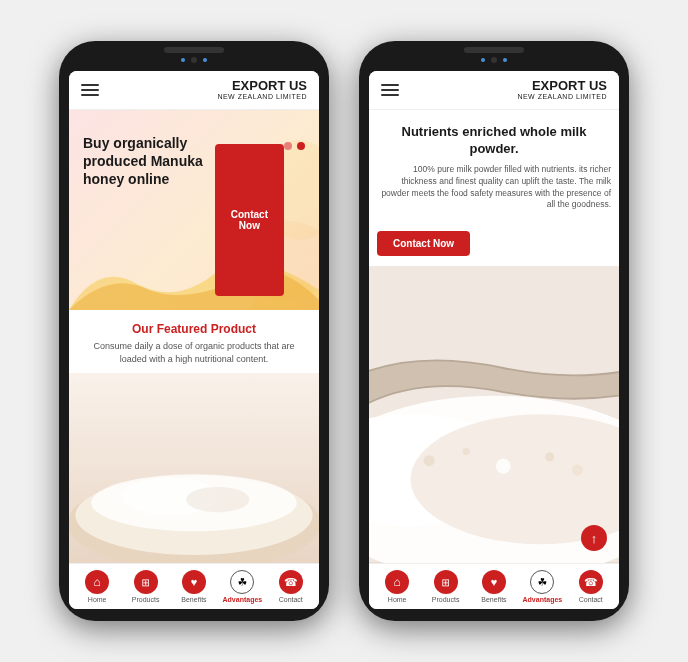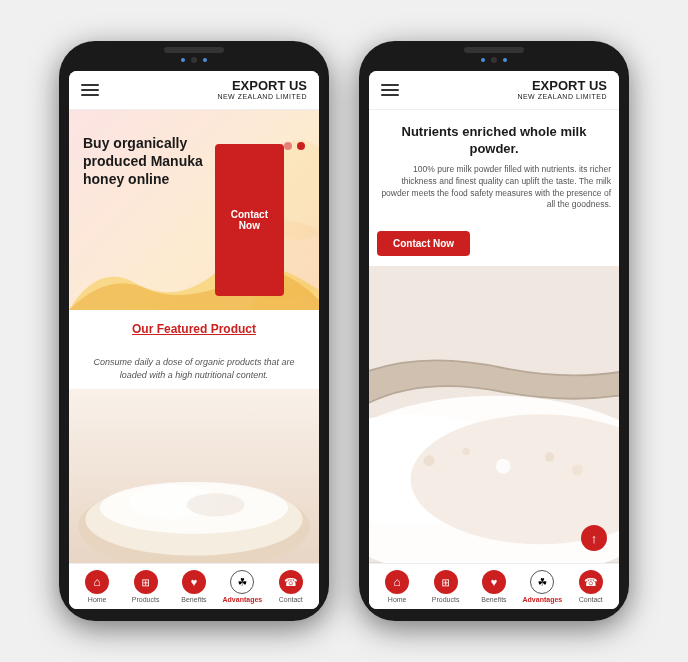--- a/index.html
+++ b/index.html
@@ -168,29 +168,27 @@
 
     .featured-section {
       padding: 12px 14px 8px;
       flex-shrink: 0;
     }
     .featured-title {
       font-size: 12px;
       font-weight: 700;
       color: #cc1f1f;
       text-align: center;
-      text-decoration: underline;
     }
     .featured-desc {
       font-size: 9px;
       color: #555;
       text-align: center;
-      margin-top: 20px;
+      margin-top: 4px;
       line-height: 1.4;
-      font-style: italic;
     }
 
     .product-img-placeholder {
       flex: 1;
       background: linear-gradient(180deg, #f9f1ea 0%, #e8d5c4 100%);
       position: relative;
       overflow: hidden;
     }
 
     

